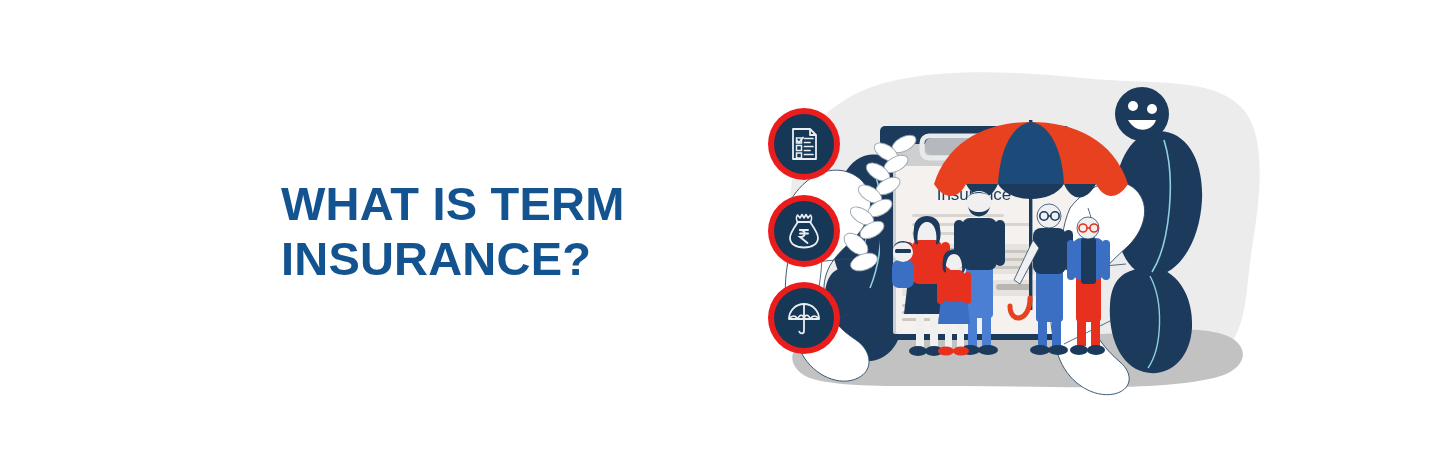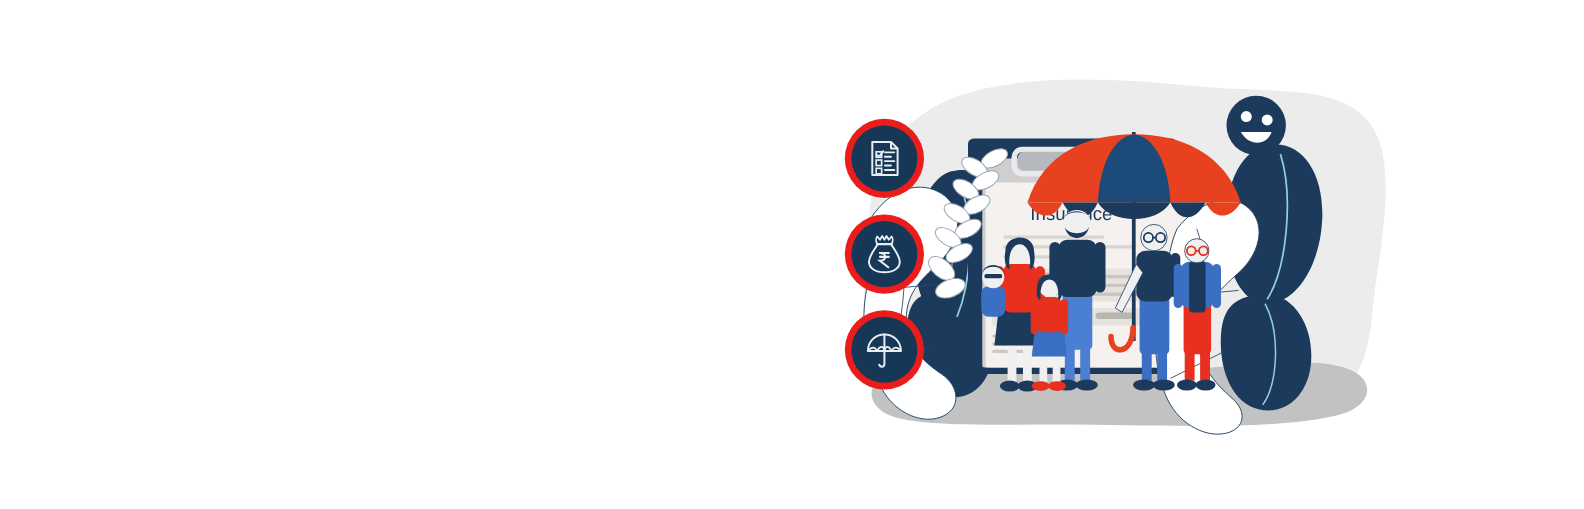--- a/index.html
+++ b/index.html
@@ -87,20 +87,24 @@
     z-index: 2;
     width: 40px;
     height: 40px;
   }
 </style>
 </head>
 <body>
 
 <div class="banner">
 
+  <div class="headline-block">
+    <h1 class="headline">WHAT IS TERM
+INSURANCE?</h1>
+  </div>
 
   <div class="illustration">
     <svg viewBox="0 0 520 350" xmlns="http://www.w3.org/2000/svg">
 
       <path d="M96 50 C150 18, 250 22, 330 30 C400 37, 460 28, 490 60
                C516 88, 508 150, 500 200 C492 252, 498 300, 448 318
                C390 338, 300 328, 220 330 C145 332, 78 330, 52 296
                C26 262, 34 200, 38 150 C42 102, 58 72, 96 50 Z" fill="#ececec"></path>
 
       <path d="M60 290 C120 272, 200 286, 280 288 C360 290, 430 274, 470 286

